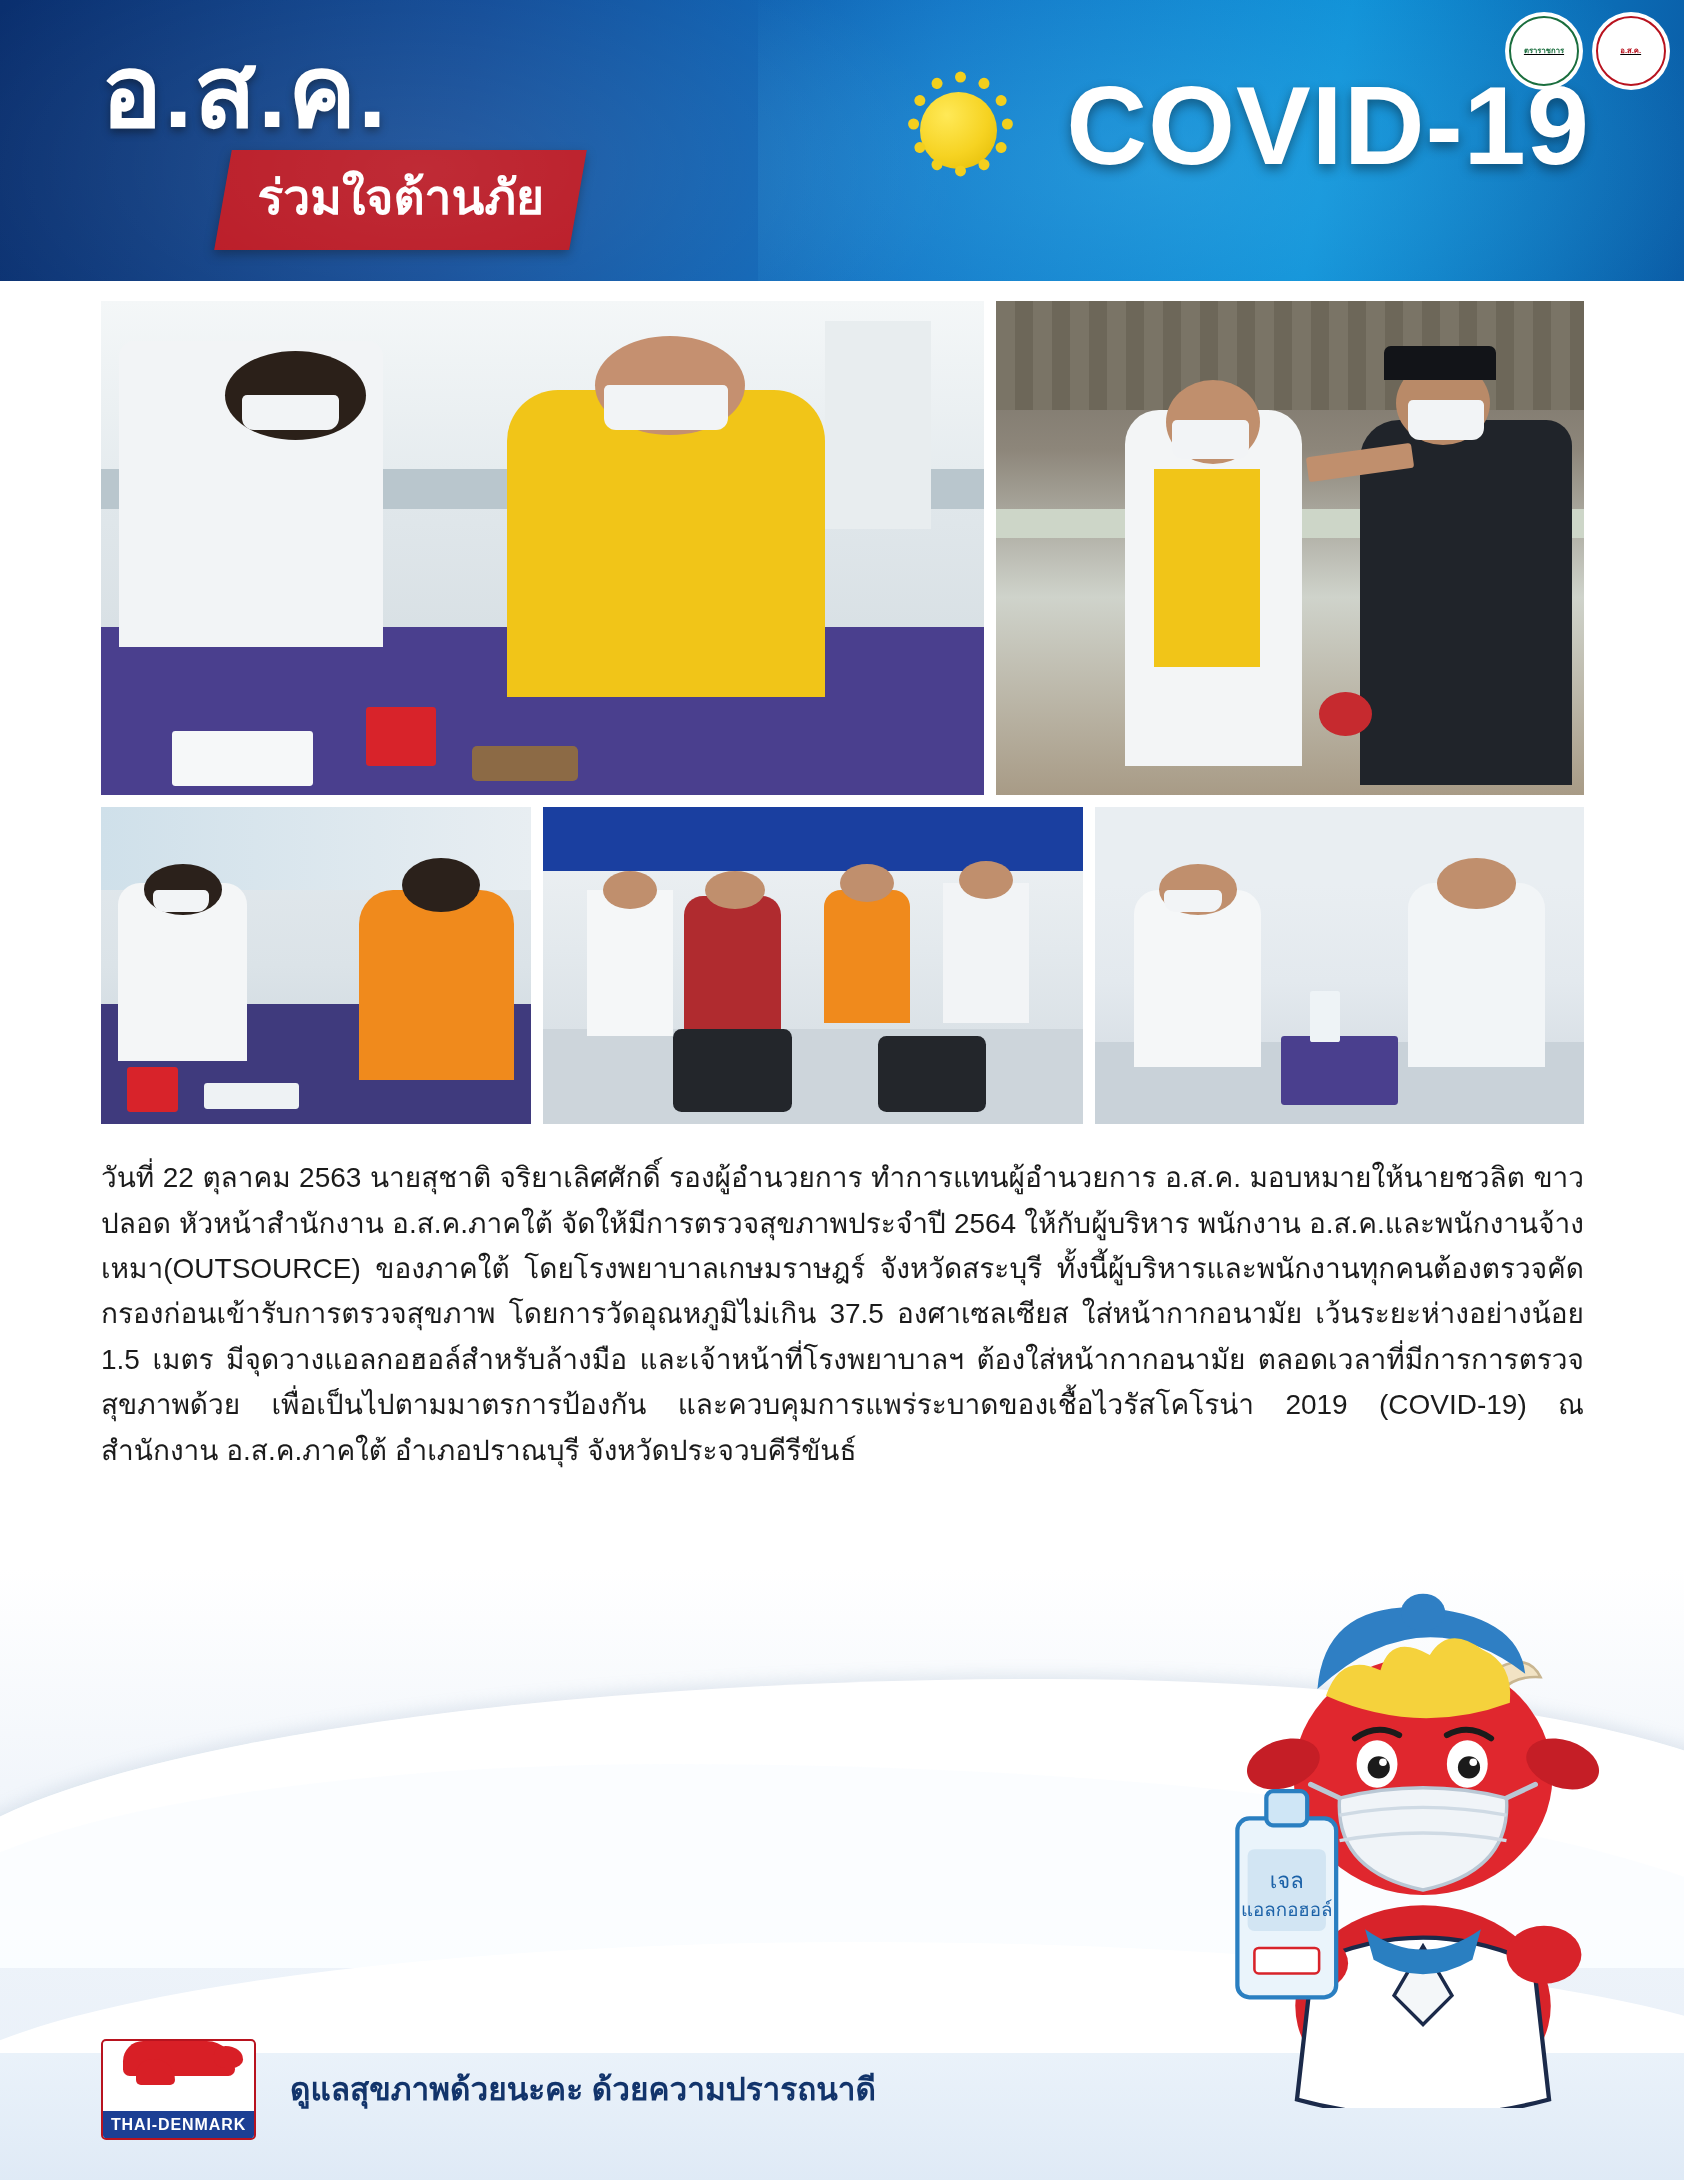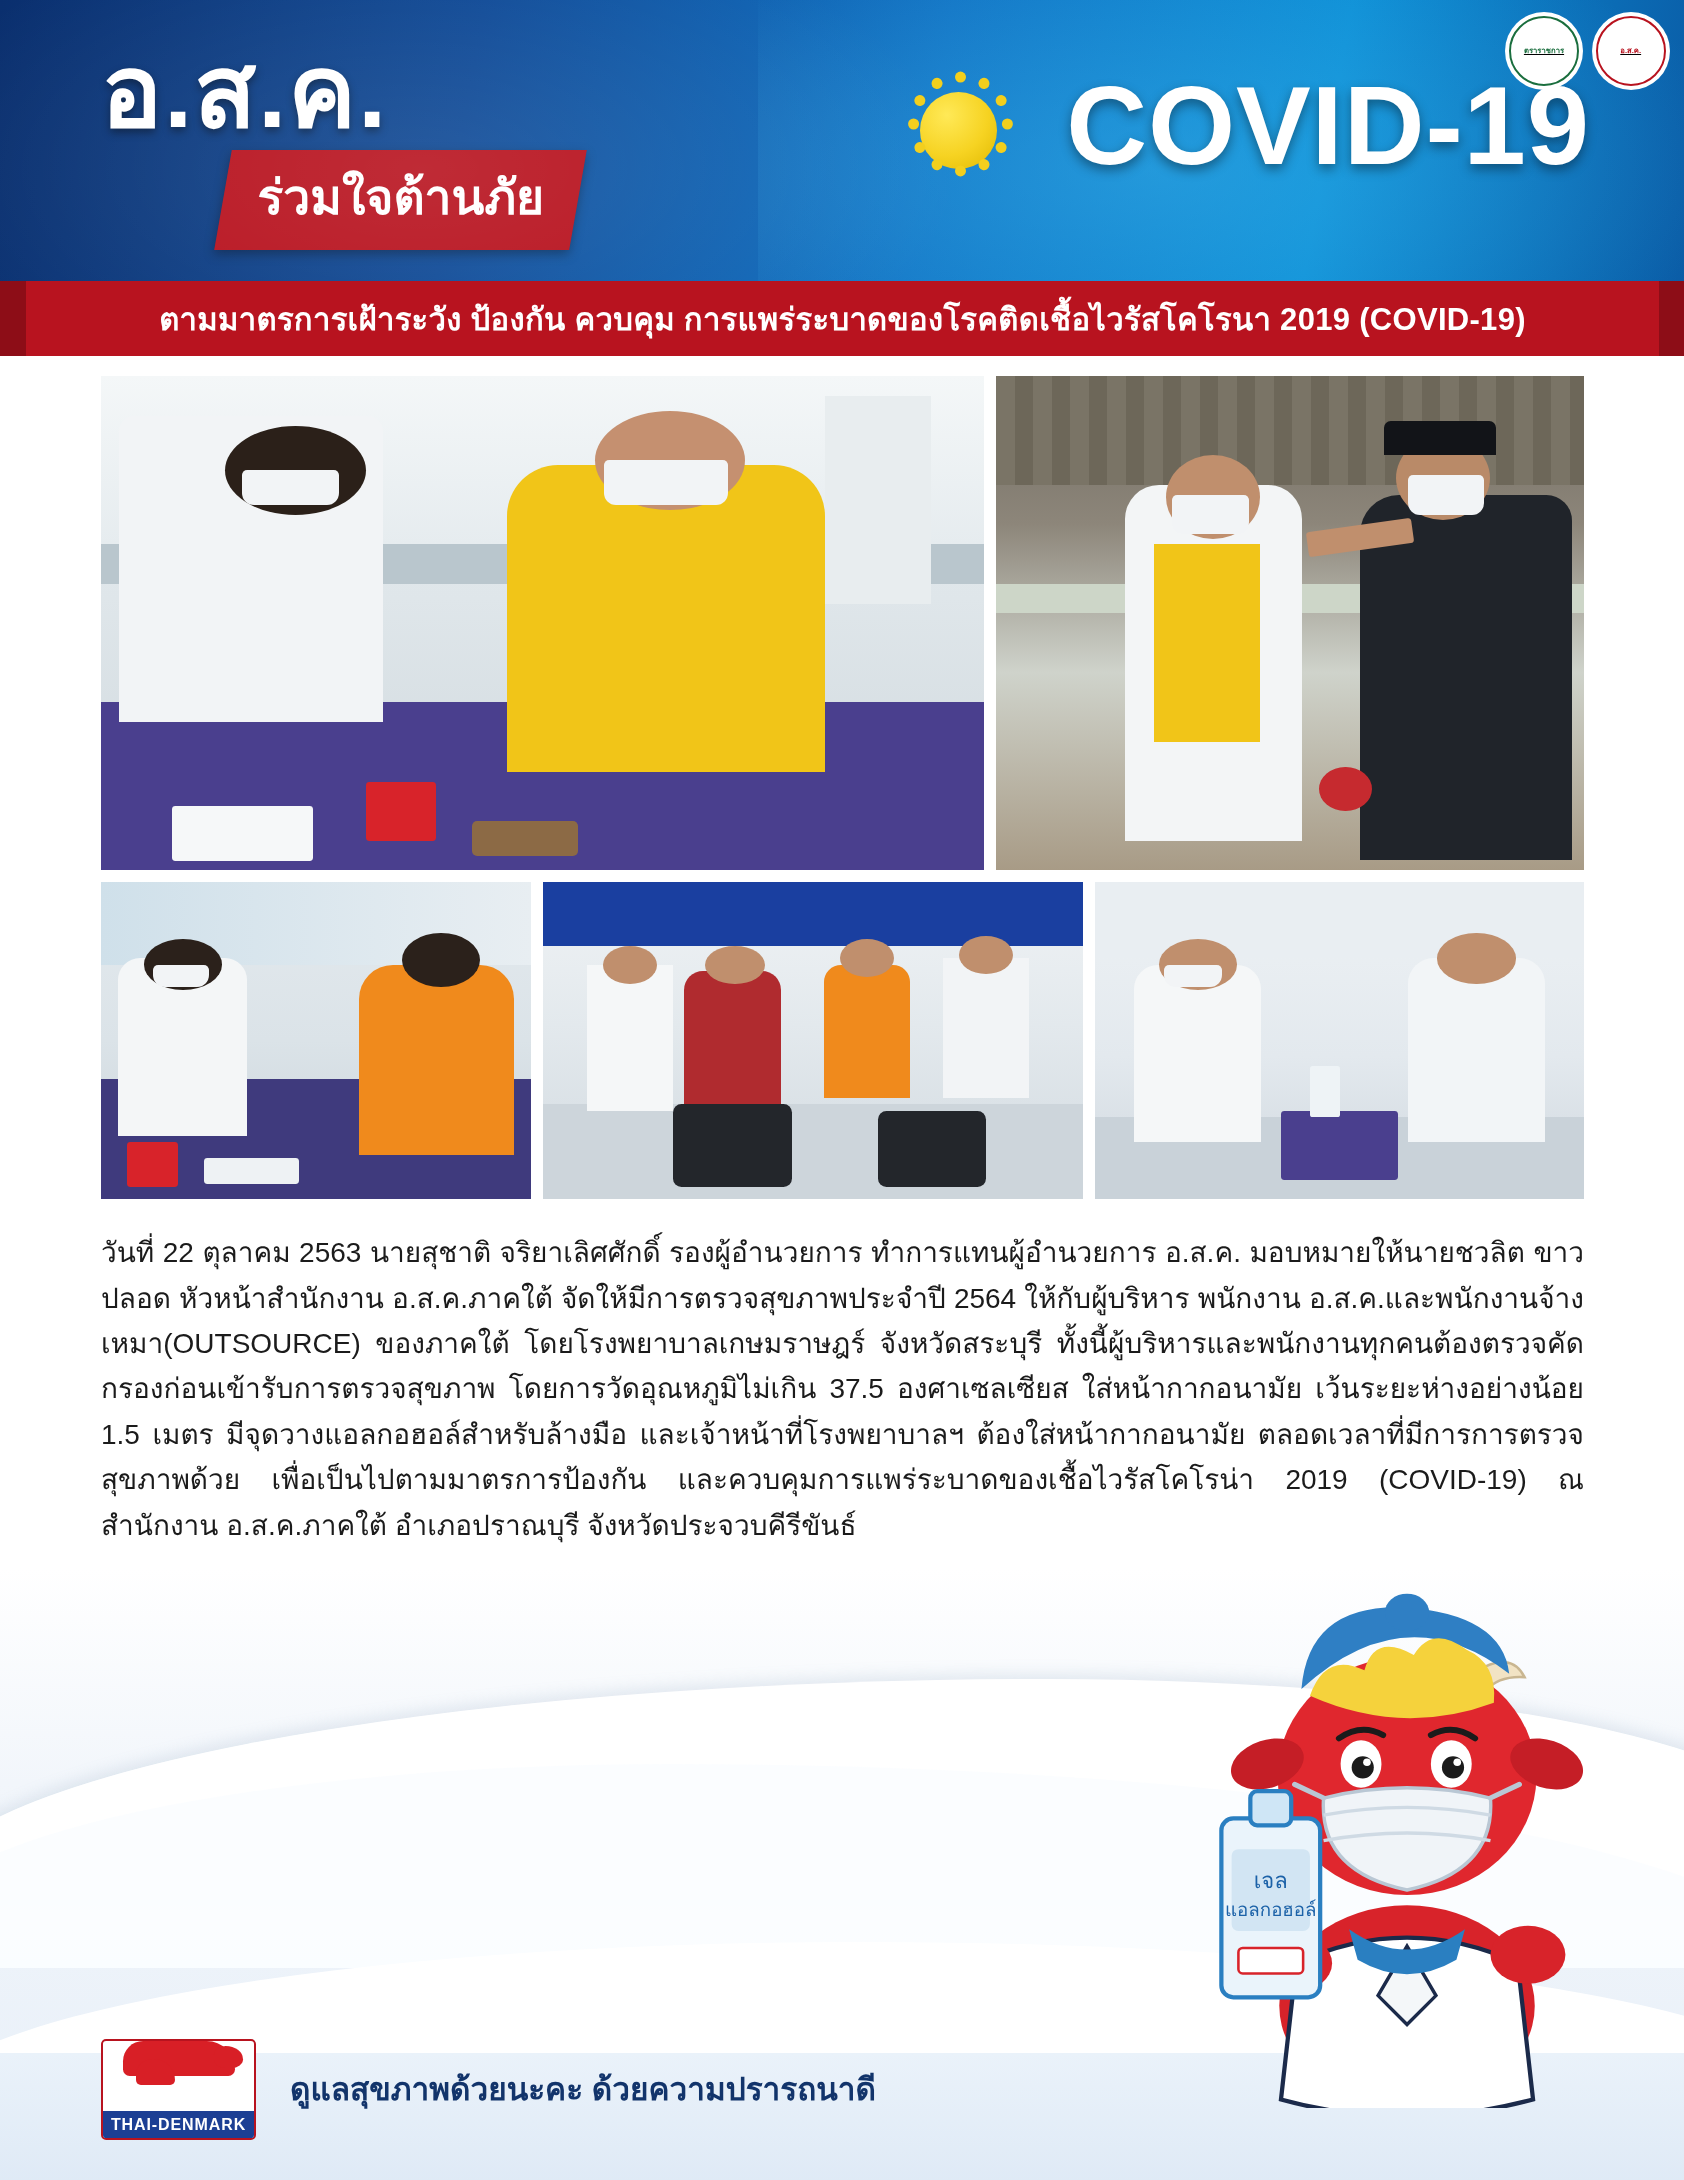--- a/index.html
+++ b/index.html
@@ -243,21 +243,21 @@
   .td-name {
     width: 100%; background: #1c3f94; color: #ffffff;
     font-size: 16px; font-weight: bold; letter-spacing: 0.9px;
     text-align: center; padding: 4.3px 0;
   }
   .footer-text { color: #12346b; font-size: 31.5px; line-height: 1.5; font-weight: bold; }
 
   
   .mascot {
     position: absolute;
-    right: 82px;
+    right: 66px;
     bottom: 73px;
     width: 409px;
     height: 545px;
     z-index: 6;
     text-align: right;
   }
 </style>
 </head>
 <body>
 
@@ -291,23 +291,20 @@
     <div class="covid-word">COVID-19</div>
 
     <div class="seal seal-1">
       <div class="inner">ตราราชการ</div>
     </div>
     <div class="seal seal-2">
       <div class="inner">อ.ส.ค.</div>
     </div>
   </div>
 
-  <div class="redbar">
-    <div class="redbar-text">ตามมาตรการเฝ้าระวัง ป้องกัน ควบคุม การแพร่ระบาดของโรคติดเชื้อไวรัสโคโรนา 2019 (COVID-19)</div>
-  </div>
 
   <div class="photos">
 
     <div class="row-1">
 
       <div class="photo p1">
         <div class="ph-sky" style="background:linear-gradient(180deg,#e9eef1 0%,#dfe6ea 45%,#cfd8dd 100%)"></div>
         <div class="ph-band" style="top:0;height:34%;background:linear-gradient(180deg,#f4f7f8,#e6ecef)"></div>
         <div class="ph-band" style="top:34%;height:8%;background:#b9c6cd"></div>
         <div class="ph-band" style="bottom:0;height:34%;background:#4a3f8e"></div>

